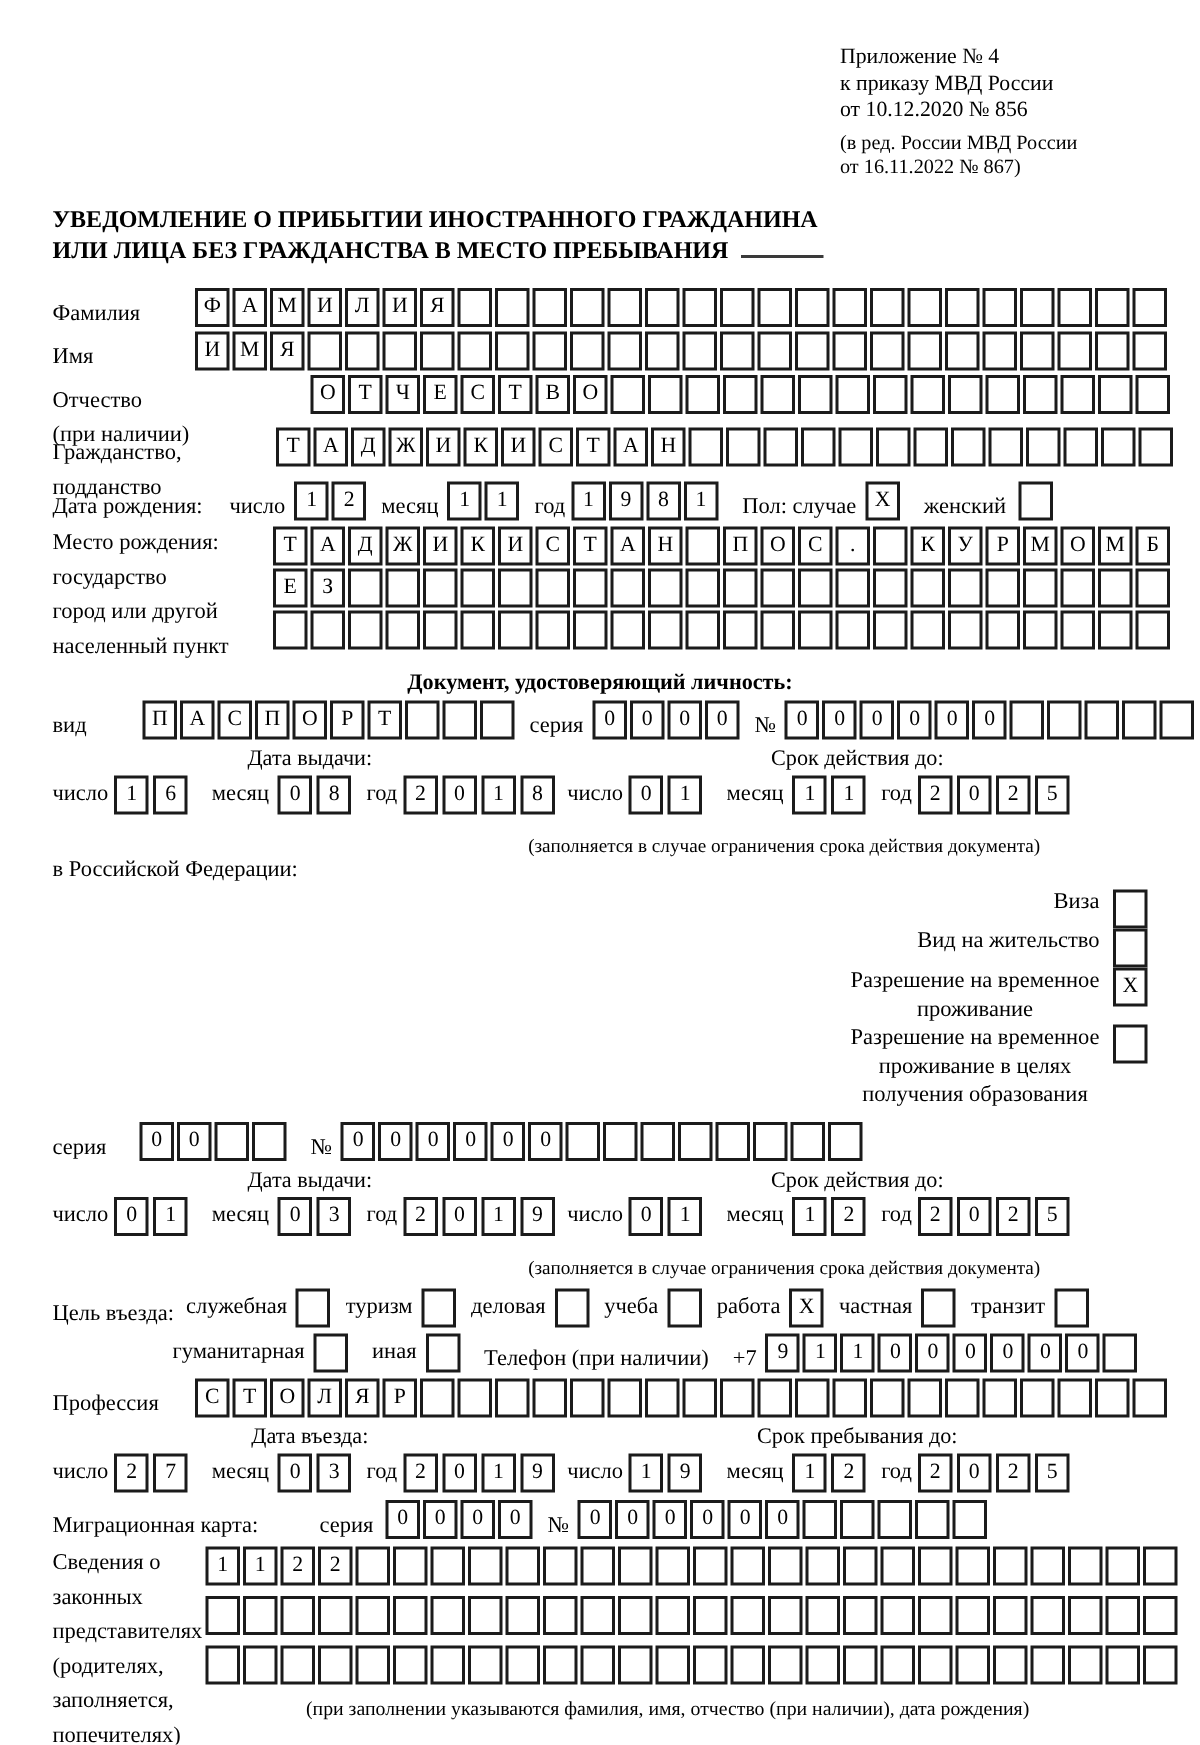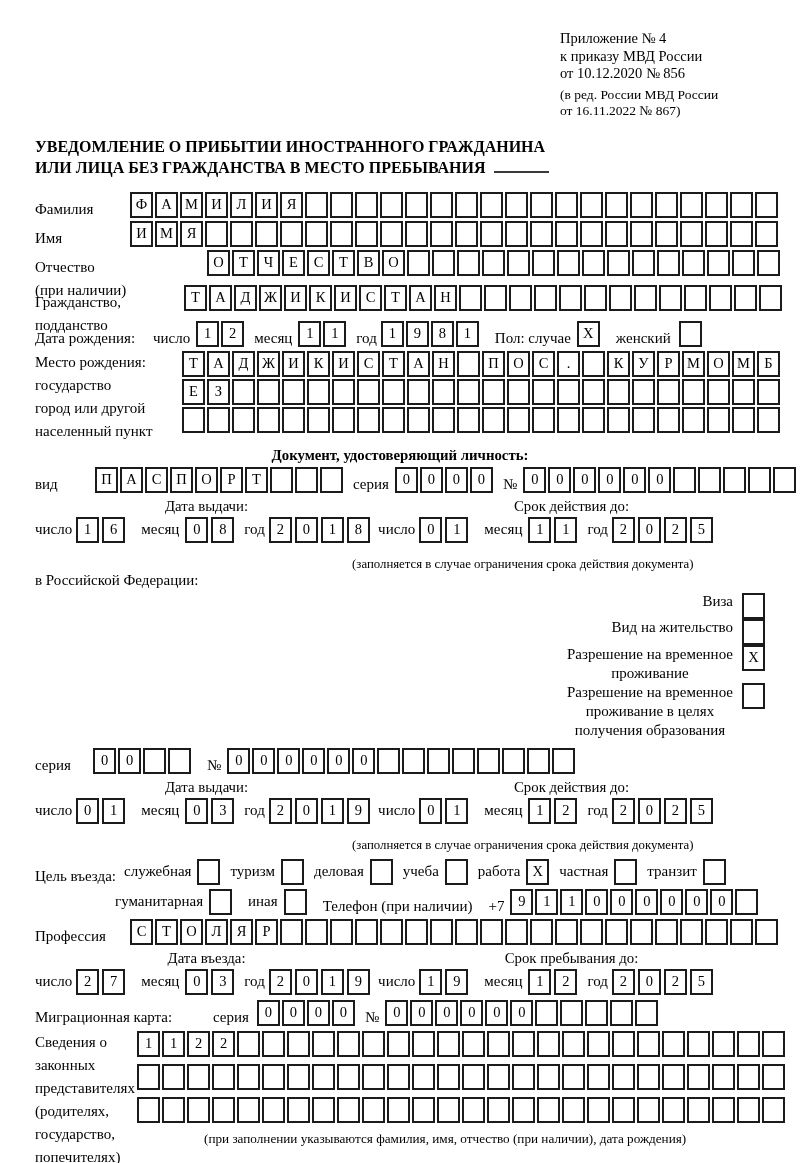--- a/index.html
+++ b/index.html
@@ -709,21 +709,21 @@
         <span class="cell"></span>
       </span>
   </div>
 
   <div class="frow top mt5">
     <span class="lbl w102 stack">
       <div>Сведения о</div>
       <div>законных</div>
       <div>представителях</div>
       <div>(родителях,</div>
-      <div>государство,</div>
+      <div>заполняется,</div>
       <div>попечителях)</div>
     </span>
     <span class="col">
       <div class="boxes" style="margin-bottom:7px">
           <span class="cell">1</span>
           <span class="cell">1</span>
           <span class="cell">2</span>
           <span class="cell">2</span>
           <span class="cell"></span>
           <span class="cell"></span>

